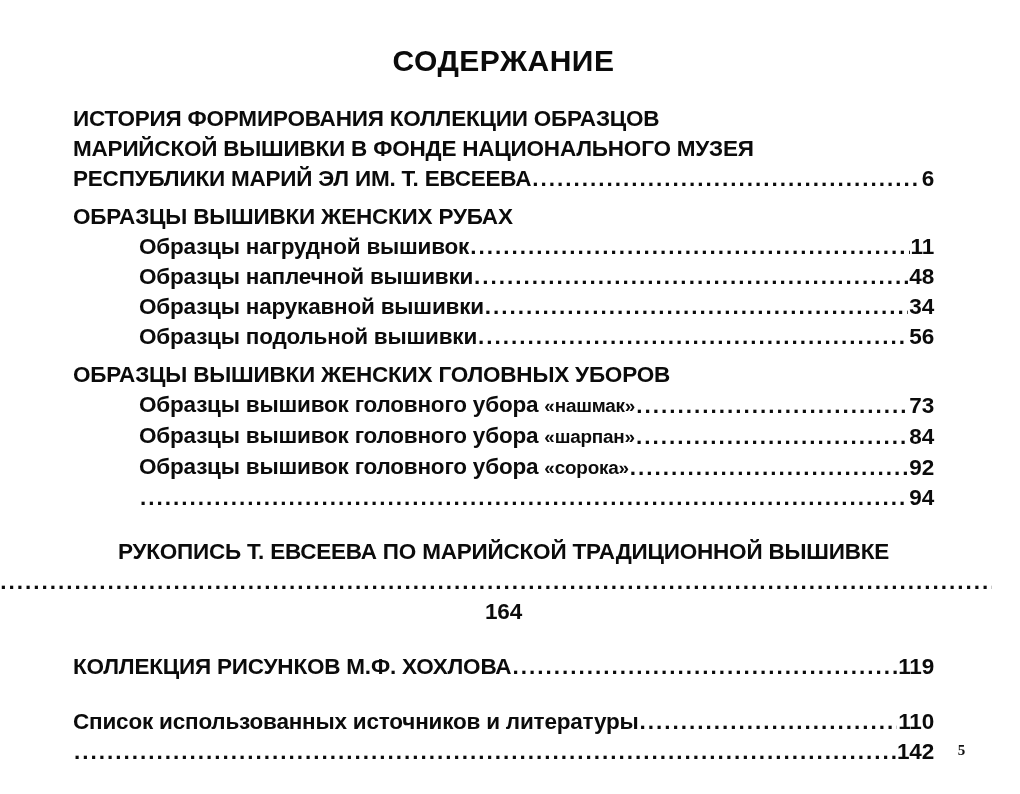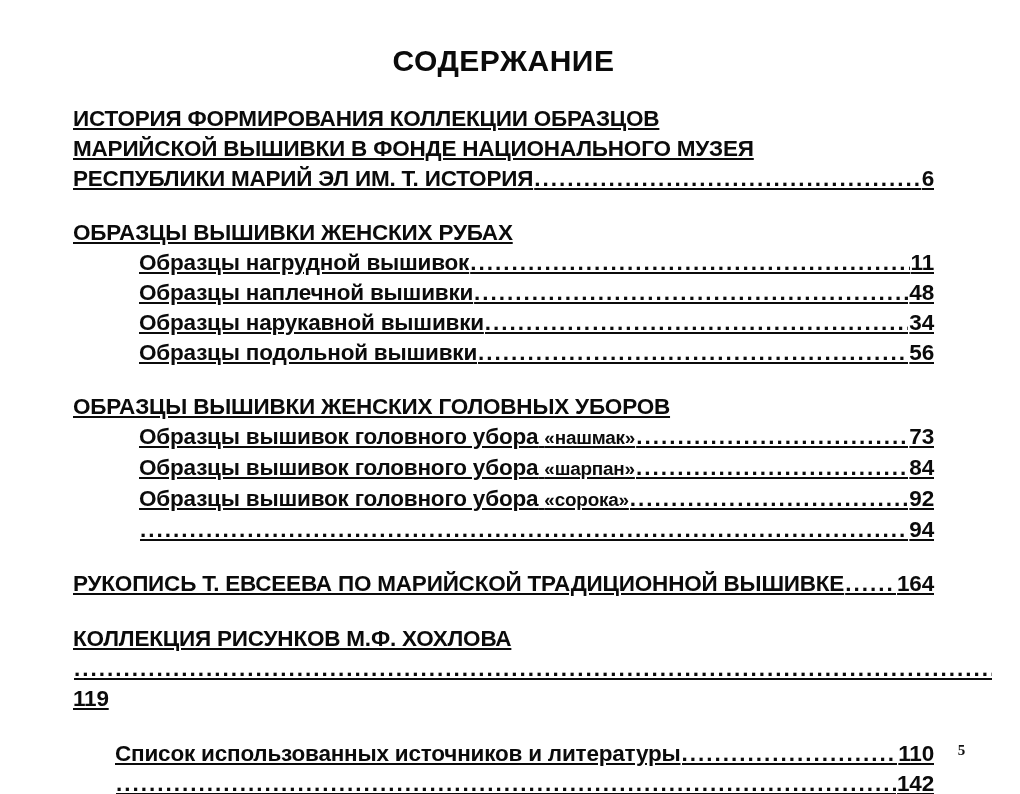--- a/index.html
+++ b/index.html
@@ -26,48 +26,47 @@
     font-size: 30px;
     line-height: 34px;
     margin: 0 0 26px 0;
     letter-spacing: 0.5px;
   }
   .toc {
     font-size: 22.5px;
   }
   .toc-line {
     display: flex;
-    align-items: flex-start;
+    align-items: center;
     line-height: 30px;
     white-space: nowrap;
-    text-decoration: underline;
   }
   .toc-text { flex: 0 0 auto; }
   .indent { padding-left: 66px; }
   .dots {
     flex: 1 1 auto;
     overflow: hidden;
     white-space: nowrap;
     margin: 0 1px;
     min-width: 0;
   }
   .dots::after {
     content: "..........................................................................................................................................................................";
     letter-spacing: 2px;
     font-weight: 700;
   }
   .pageno {
     flex: 0 0 auto;
     text-align: right;
   }
   .term { font-size: 0.84em; }
-  .section { margin-top: 24px; }
-  .standalone-1 { margin-top: 24px; }
-  .standalone-2 { margin-top: 25px; flex-direction: column; }
-  .back-matter { margin-top: 25px; margin-left: 42px; }
+  .section { margin-top: 8px; }
+  .standalone-1 { margin-top: 24px; flex-direction: column; }
+  .standalone-2 { margin-top: 25px; }
+  .back-matter { margin-top: 25px; }
   .folio {
     position: absolute;
     right: 27px;
     top: 742px;
     font-family: "Liberation Serif", "DejaVu Serif", serif;
     font-weight: 700;
     font-size: 15px;
     color: #111;
   }
 </style>
@@ -81,21 +80,21 @@
   <div class="toc">
 
     <div>
       <div class="toc-line">
         <span class="toc-text">ИСТОРИЯ ФОРМИРОВАНИЯ КОЛЛЕКЦИИ ОБРАЗЦОВ</span>
       </div>
       <div class="toc-line">
         <span class="toc-text">МАРИЙСКОЙ ВЫШИВКИ В ФОНДЕ НАЦИОНАЛЬНОГО МУЗЕЯ</span>
       </div>
       <div class="toc-line">
-        <span class="toc-text">РЕСПУБЛИКИ МАРИЙ ЭЛ ИМ. Т. ИСТОРИЯ</span>
+        <span class="toc-text">РЕСПУБЛИКИ МАРИЙ ЭЛ ИМ. Т. ЕВСЕЕВА</span>
         <span class="dots"></span>
         <span class="pageno">6</span>
       </div>
     </div>
 
     <div class="section">
       <div class="toc-line">
         <span class="toc-text">ОБРАЗЦЫ ВЫШИВКИ ЖЕНСКИХ РУБАХ</span>
       </div>
       <div class="toc-line indent">

